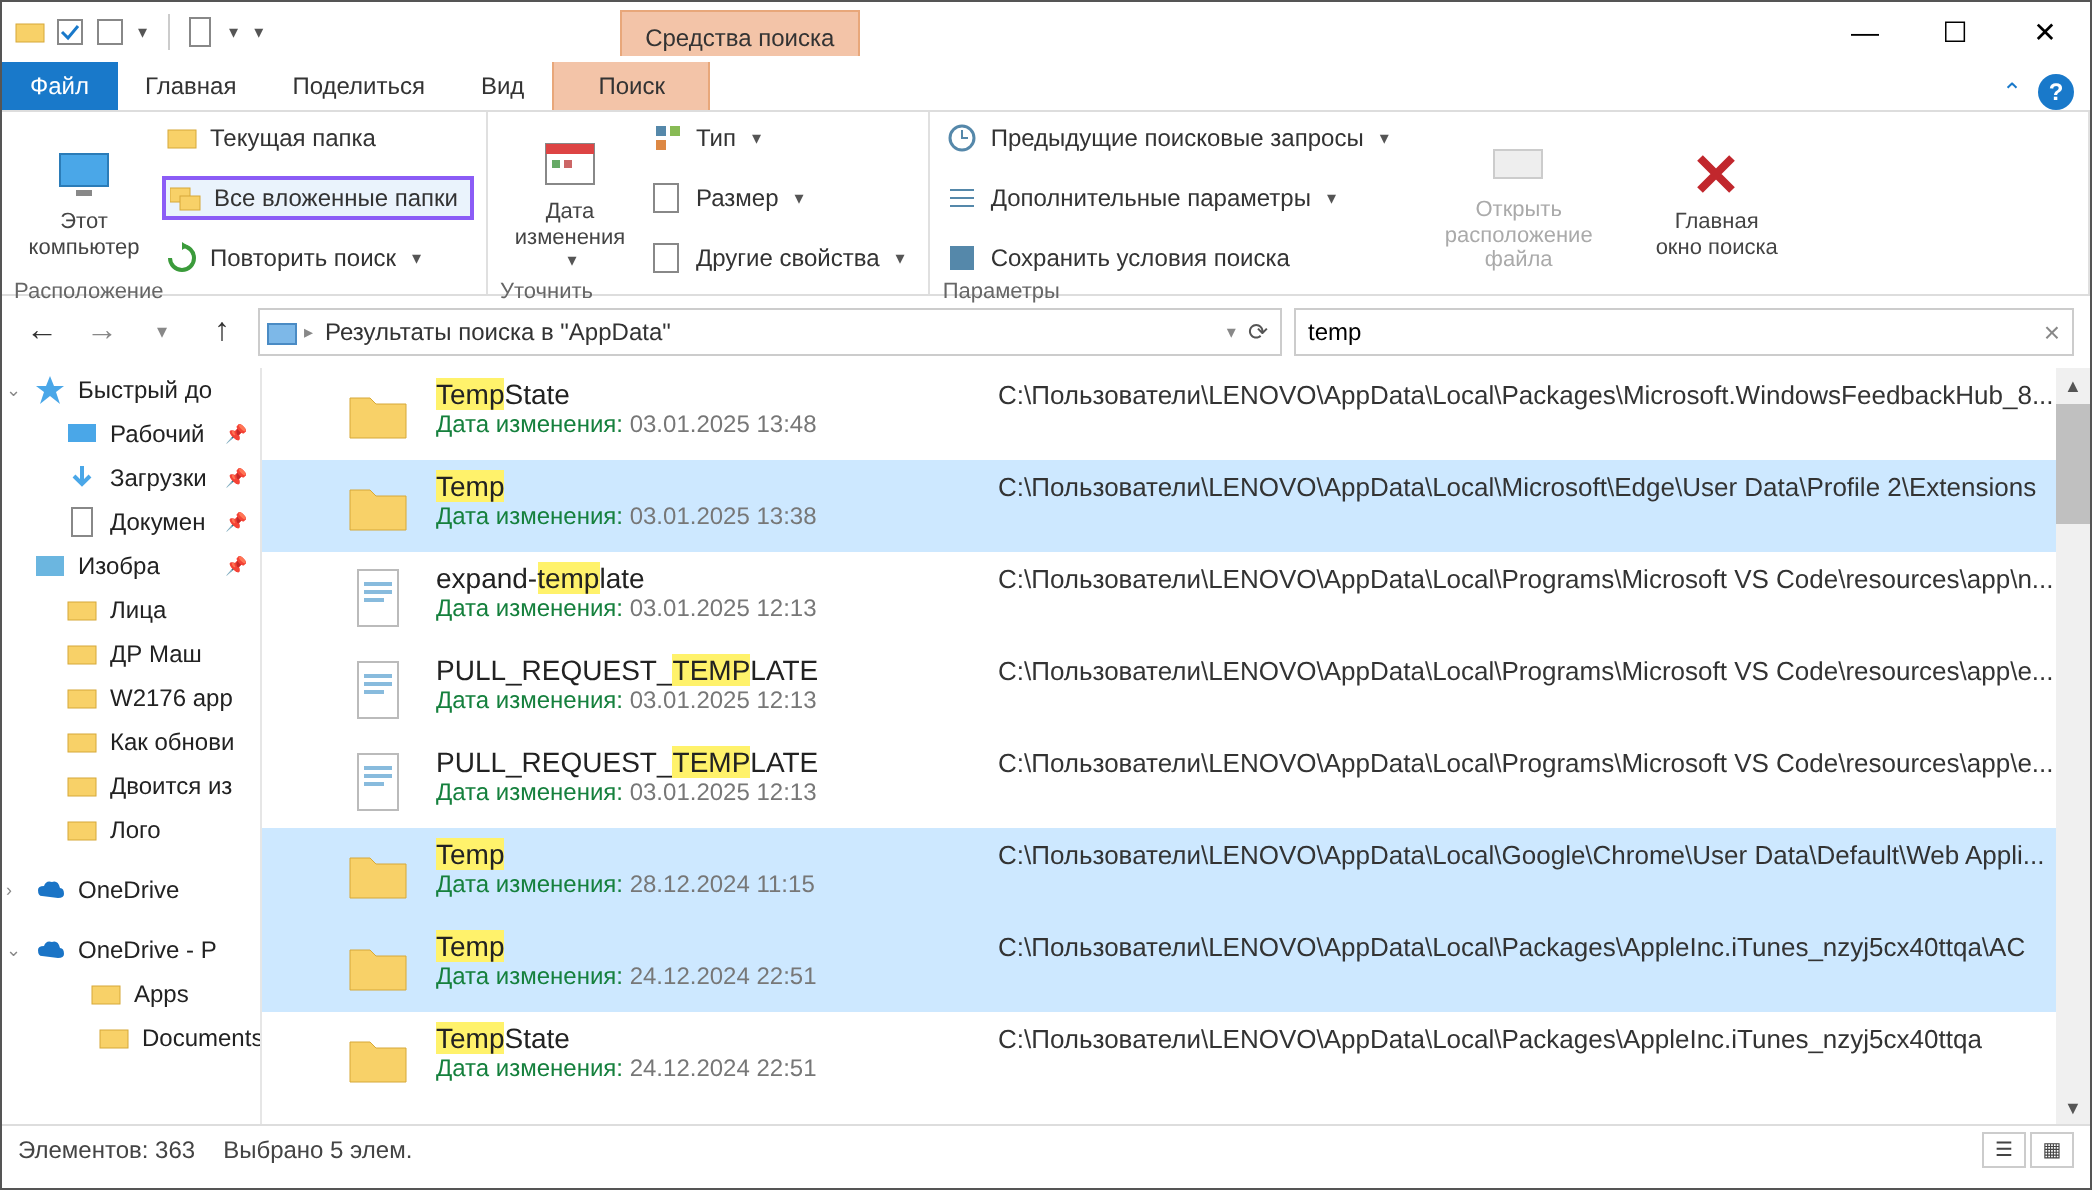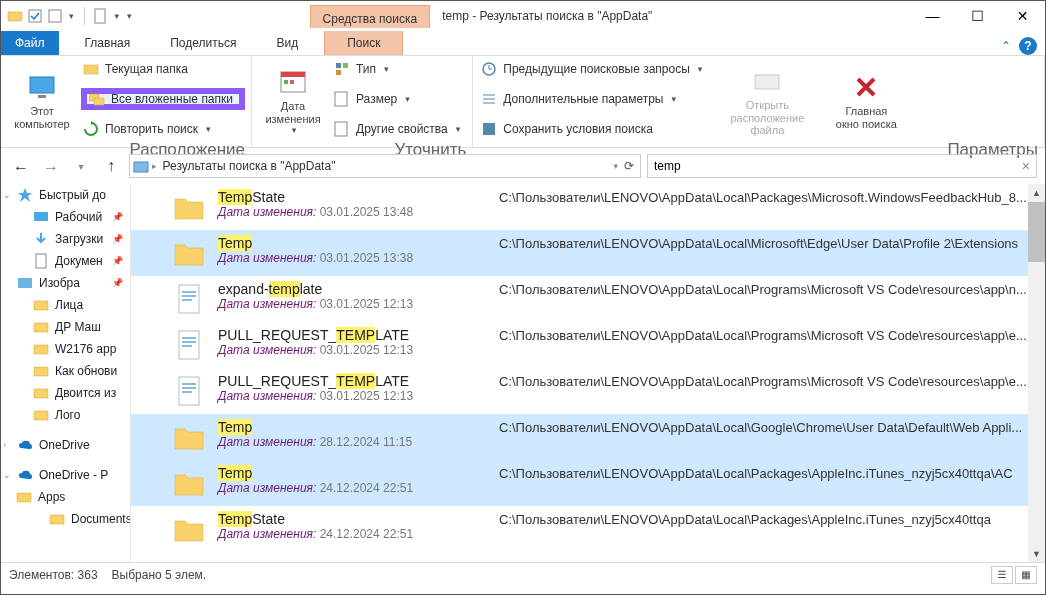--- a/index.html
+++ b/index.html
@@ -10,38 +10,38 @@
 .qat { display: flex; align-items: center; gap: 4px; padding: 0 6px; }
 .qat-icon { width: 16px; height: 16px; display: flex; align-items: center; justify-content: center; }
 .qat-chev { color: #555; font-size: 9px; padding: 0 2px; }
 .qat-sep { width: 1px; height: 18px; background: #ccc; margin: 0 4px; }
 .title-tools-tab { background: #F3C4A8; color: #333; font-size: 12px; padding: 6px 12px 2px; margin-left: 170px; border: 1px solid #e8a77a; border-bottom: none; }
 .title-text { font-size: 12px; color: #333; margin-left: 12px; flex: 1; white-space: nowrap; overflow: hidden; }
 .win-controls { display: flex; margin-left: auto; }
 .win-btn { width: 45px; height: 29px; display: flex; align-items: center; justify-content: center; font-size: 14px; }
 
 
-.tabs { height: 25px; display: flex; align-items: flex-end; border-bottom: 1px solid #ddd; gap: 12px; }
+.tabs { height: 25px; display: flex; align-items: flex-end; border-bottom: 1px solid #ddd; }
 .tab-file { background: #1979CA; color: #fff; font-size: 12px; padding: 5px 14px; }
 .tab-item { font-size: 12px; color: #333; padding: 5px 14px; }
 .tab-search { background: #F3C4A8; color: #333; font-size: 12px; padding: 5px 22px; border-left: 1px solid #e8a77a; border-right: 1px solid #e8a77a; }
 .tabs-right { margin-left: auto; display: flex; align-items: center; gap: 8px; padding-right: 8px; }
 .help-badge { width: 18px; height: 18px; border-radius: 50%; background: #1979CA; color: #fff; font-size: 12px; display: flex; align-items: center; justify-content: center; font-weight: bold; }
 
 
 .ribbon { height: 92px; background: #fff; display: flex; border-bottom: 1px solid #ddd; }
 .rgroup { border-right: 1px solid #e0e0e0; padding: 2px 6px; display: flex; flex-direction: column; }
 .rgroup-body { flex: 1; display: flex; gap: 4px; }
-.rgroup-label { text-align: right; font-size: 17px; color: #666; padding-bottom: 1px; }
+.rgroup-label { text-align: left; font-size: 11px; color: #666; padding-bottom: 1px; }
 .big-btn { display: flex; flex-direction: column; align-items: center; justify-content: center; width: 70px; font-size: 11px; color: #444; text-align: center; line-height: 1.15; padding-top: 4px; }
 .big-btn.disabled { color: #aaa; }
 .big-icon { width: 32px; height: 32px; margin-bottom: 2px; }
 .stack { display: flex; flex-direction: column; gap: 8px; justify-content: space-between; }
 .small-btn { display: flex; align-items: center; gap: 6px; font-size: 12px; color: #333; padding: 1px 6px 1px 2px; height: 22px; white-space: nowrap; }
-.small-btn.boxed { border: 6px solid #8b5cf6; background: #eaf3fc; }
+.small-btn.boxed { border: 2px solid #8b5cf6; background: #eaf3fc; }
 .small-icon { width: 16px; height: 16px; flex-shrink: 0; }
 .dd { color: #555; font-size: 9px; margin-left: 2px; }
 
 
 .navrow { height: 36px; display: flex; align-items: center; gap: 6px; padding: 0 8px; }
 .nav-arrow { width: 24px; height: 24px; display: flex; align-items: center; justify-content: center; color: #888; font-size: 16px; }
 .nav-arrow.enabled { color: #333; }
 .addr { flex: 1; height: 24px; border: 1px solid #ccc; display: flex; align-items: center; font-size: 12px; padding: 0 2px; }
 .addr-seg { padding: 0 4px; color: #333; }
 .addr-chev { color: #888; font-size: 9px; padding: 0 2px; }
@@ -58,21 +58,21 @@
 .side-sp { height: 8px; }
 .pin { color: #888; font-size: 9px; margin-left: auto; padding-right: 2px; }
 
 .results { flex: 1; overflow: hidden; position: relative; }
 .result-row { display: flex; padding: 5px 8px 5px 40px; gap: 11px; font-size: 13px; color: #222; align-items: flex-start; }
 .result-row.sel { background: #CDE8FF; }
 .r-icon { width: 36px; height: 36px; flex-shrink: 0; }
 .r-main { width: 270px; flex-shrink: 0; }
 .r-name { font-size: 14px; }
 .r-sub { font-size: 12px; color: #777; }
-.r-sub-lbl { color: #701a75; font-style: italic; }
+.r-sub-lbl { color: #15803d; }
 .r-path { flex: 1; font-size: 13px; color: #333; white-space: nowrap; overflow: hidden; text-overflow: ellipsis; padding-top: 1px; }
 .hl { background: #FFF26B; }
 .scroll-track { position: absolute; right: 0; top: 0; bottom: 0; width: 17px; background: #f0f0f0; }
 .scroll-thumb { position: absolute; right: 0; top: 18px; width: 17px; height: 60px; background: #c0c0c0; }
 .scroll-btn { position: absolute; right: 0; width: 17px; height: 17px; background: #f0f0f0; display: flex; align-items: center; justify-content: center; font-size: 9px; color: #555; }
 
 
 .status { height: 24px; border-top: 1px solid #ddd; display: flex; align-items: center; font-size: 12px; color: #444; padding: 0 8px; gap: 14px; }
 .status-right { margin-left: auto; display: flex; gap: 2px; }
 .view-toggle { width: 22px; height: 18px; border: 1px solid #ccc; display: flex; align-items: center; justify-content: center; font-size: 10px; }
@@ -105,21 +105,20 @@
     <span class="qat-sep"></span>
     <span class="qat-icon">
         <svg width="14" height="16">
           <rect x="1" y="1" width="10" height="14" fill="#fff" stroke="#888"></rect>
         </svg>
       </span>
     <span class="qat-chev">▾</span>
     <span class="qat-chev">▾</span>
   </div>
   <div class="title-tools-tab">Средства поиска</div>
-  <div class="title-text">temp - Результаты поиска в "AppData"</div>
   <div class="win-controls">
     <div class="win-btn">—</div>
     <div class="win-btn">☐</div>
     <div class="win-btn">✕</div>
   </div>
 </div>
 
 <div class="tabs">
   <div class="tab-file">Файл</div>
   <div class="tab-item">Главная</div>
@@ -360,21 +359,21 @@
         <span>OneDrive</span>
       </div>
     <div class="side-sp"></div>
     <div class="side-item">
         <span class="side-chev">⌄</span>
         <svg class="side-icon">
           <path d="M4 11 Q2 11 2 8 Q2 6 5 6 Q6 3 9 4 Q12 3 13 7 Q15 7 15 10 Q15 12 12 12 Z" fill="#1a74c6"></path>
         </svg>
         <span>OneDrive - P</span>
       </div>
-    <div class="side-item" style="padding-left:15px">
+    <div class="side-item" style="padding-left:44px">
         <svg class="side-icon">
           <rect x="1" y="4" width="14" height="9" class="folder-svg"></rect>
         </svg>
         <span>Apps</span>
       </div>
     <div class="side-item" style="padding-left:48px">
         <svg class="side-icon">
           <rect x="1" y="4" width="14" height="9" class="folder-svg"></rect>
         </svg>
         <span>Documents</span>

